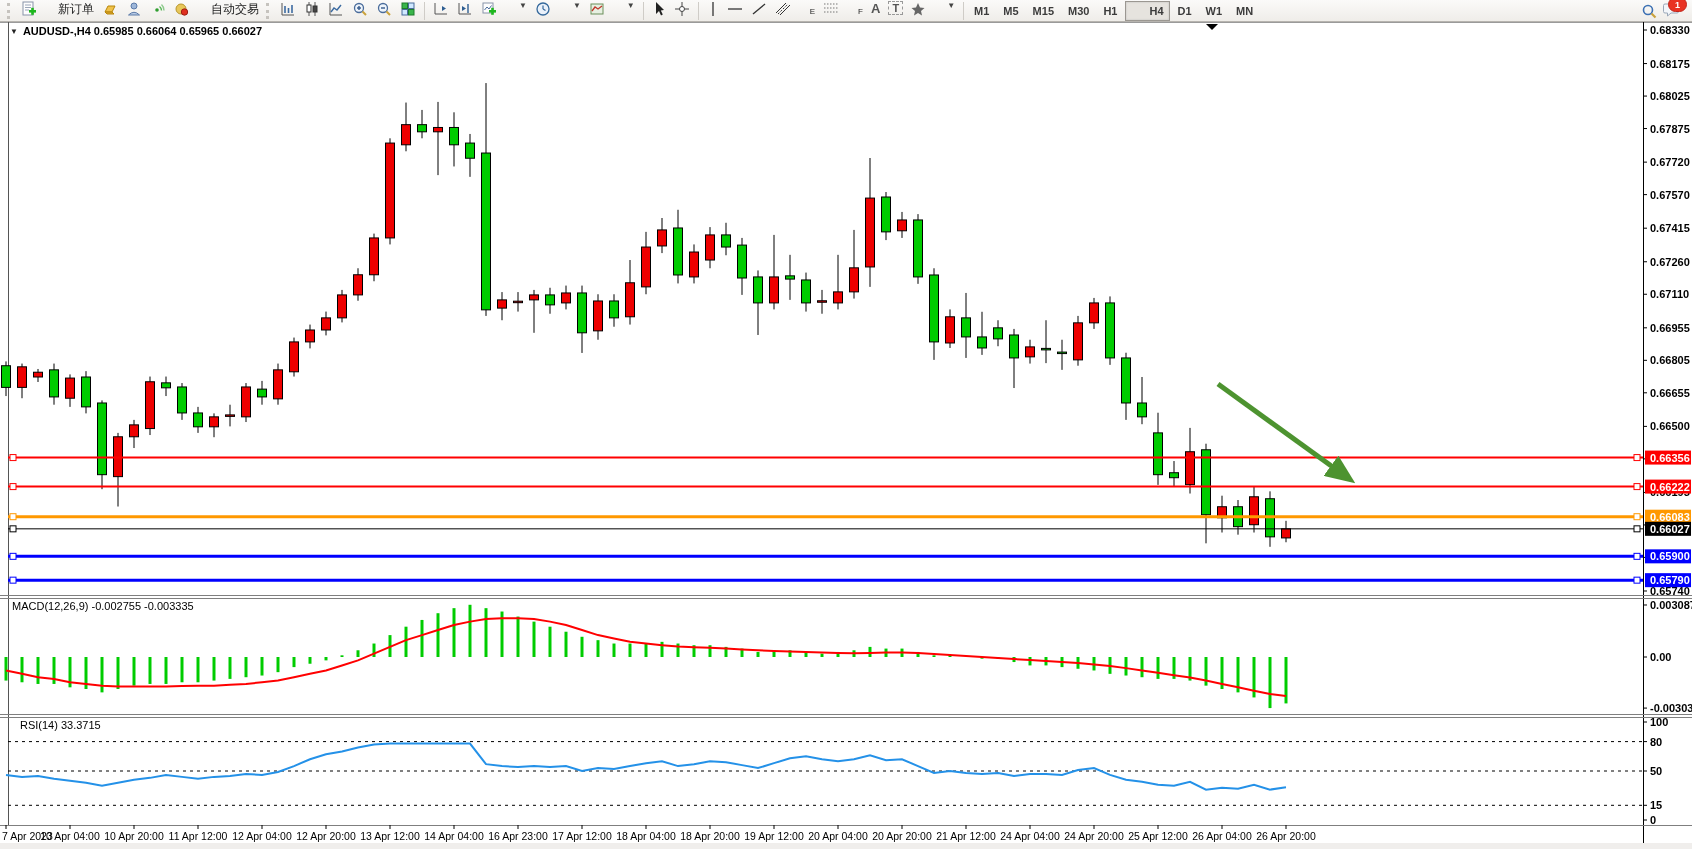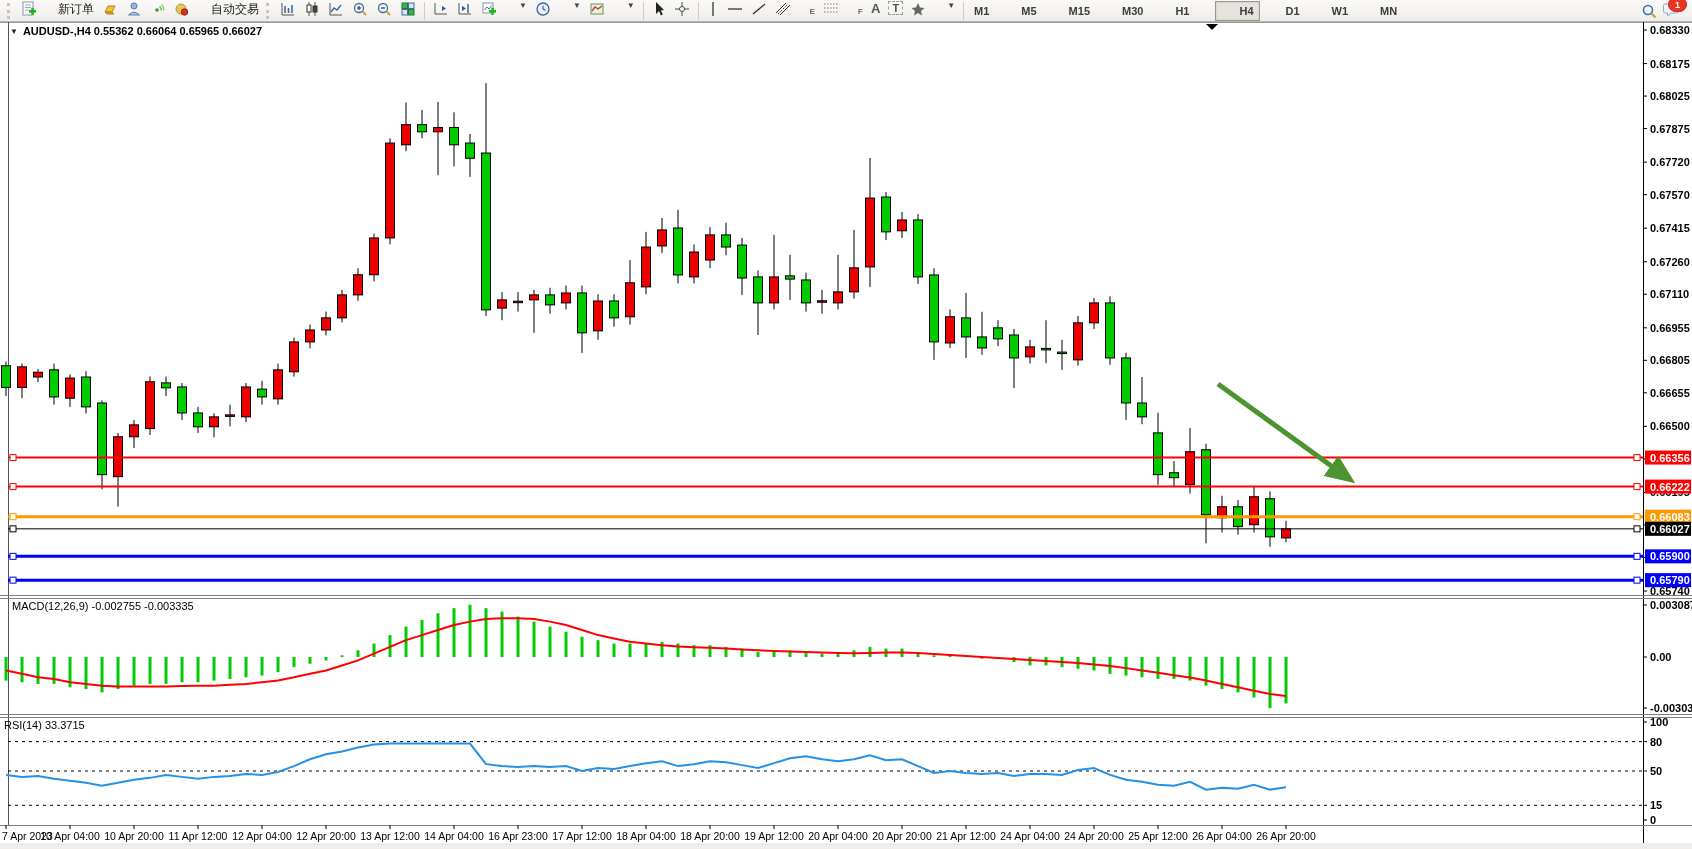--- a/index.html
+++ b/index.html
@@ -34,21 +34,21 @@
     position:absolute;top:-4px;right:-7px;min-width:13px;height:13px;border-radius:8px;
     background:#e93323;color:#fff;font-size:9px;font-weight:bold;
     display:flex;align-items:center;justify-content:center;padding:0 2px;
     border:1px solid #c1251a;
   }
   
   .pane-label{position:absolute;font-size:11px;color:#000;z-index:3;background:transparent;}
   #symbol-row{top:25px;left:10px;font-weight:bold;display:flex;align-items:center;gap:5px;}
   #symbol-row .tri{font-size:8px;color:#222;}
   #macd-row{top:600px;left:12px;}
-  #rsi-row{top:719px;left:4px;}
+  #rsi-row{top:719px;left:20px;}
   svg.chart{position:absolute;top:0;left:0;z-index:1;}
   .bottom-strip{position:absolute;left:0;bottom:0;width:1692px;height:6px;background:#f0eeec;z-index:2;}
 </style>
 </head>
 <body>
 
 <div class="toolbar">
   <div class="tb-grip"></div>
 
   <div class="tb-btn">
@@ -238,21 +238,21 @@
     <span style="font-size:11px;color:#555;font-weight:bold;border:1px dashed #999;padding:0 3px;">T</span>
   </div>
   <div class="tb-btn">
     <svg width="14" height="16">
       <polygon points="7,2 9,6.5 13.5,7 10,10 11,14.5 7,12 3,14.5 4,10 0.5,7 5,6.5" fill="#666"></polygon>
     </svg>
     <span class="caret">▼</span>
   </div>
 
   <div class="tb-sep"></div>
-  <div id="tf-bar" style="display:flex;align-items:center;gap:20px;">
+  <div id="tf-bar" style="display:flex;align-items:center;gap:2px;">
       <div class="tf-btn">M1</div>
       <div class="tf-btn">M5</div>
       <div class="tf-btn">M15</div>
       <div class="tf-btn">M30</div>
       <div class="tf-btn">H1</div>
       <div class="tf-btn active">H4</div>
       <div class="tf-btn">D1</div>
       <div class="tf-btn">W1</div>
       <div class="tf-btn">MN</div>
     </div>
@@ -266,21 +266,21 @@
       <svg width="17" height="16">
         <path d="M2 3 h12 a1.5 1.5 0 0 1 1.5 1.5 v6 a1.5 1.5 0 0 1 -1.5 1.5 h-6 l-3.5 3 v-3 h-2.5 a1.5 1.5 0 0 1 -1.5 -1.5 v-6 A1.5 1.5 0 0 1 2 3 Z" fill="#f3f6fa" stroke="#9aa7b8"></path>
       </svg>
       <div class="chat-badge">1</div>
     </div>
   </div>
 </div>
 
 <div class="pane-label" id="symbol-row">
   <span class="tri">▼</span>
-  <span>AUDUSD-,H4  0.55362 0.66064 0.65965 0.66027</span>
+  <span>AUDUSD-,H4  0.65985 0.66064 0.65965 0.66027</span>
 </div>
 <div class="pane-label" id="macd-row">
   <span>MACD(12,26,9) -0.002755 -0.003335</span>
 </div>
 <div class="pane-label" id="rsi-row">
   <span>RSI(14) 33.3715</span>
 </div>
 
 <svg class="chart" id="chart-svg" width="1692" height="849">
     <rect x="0" y="22" width="1692" height="827" fill="#ffffff"></rect>

